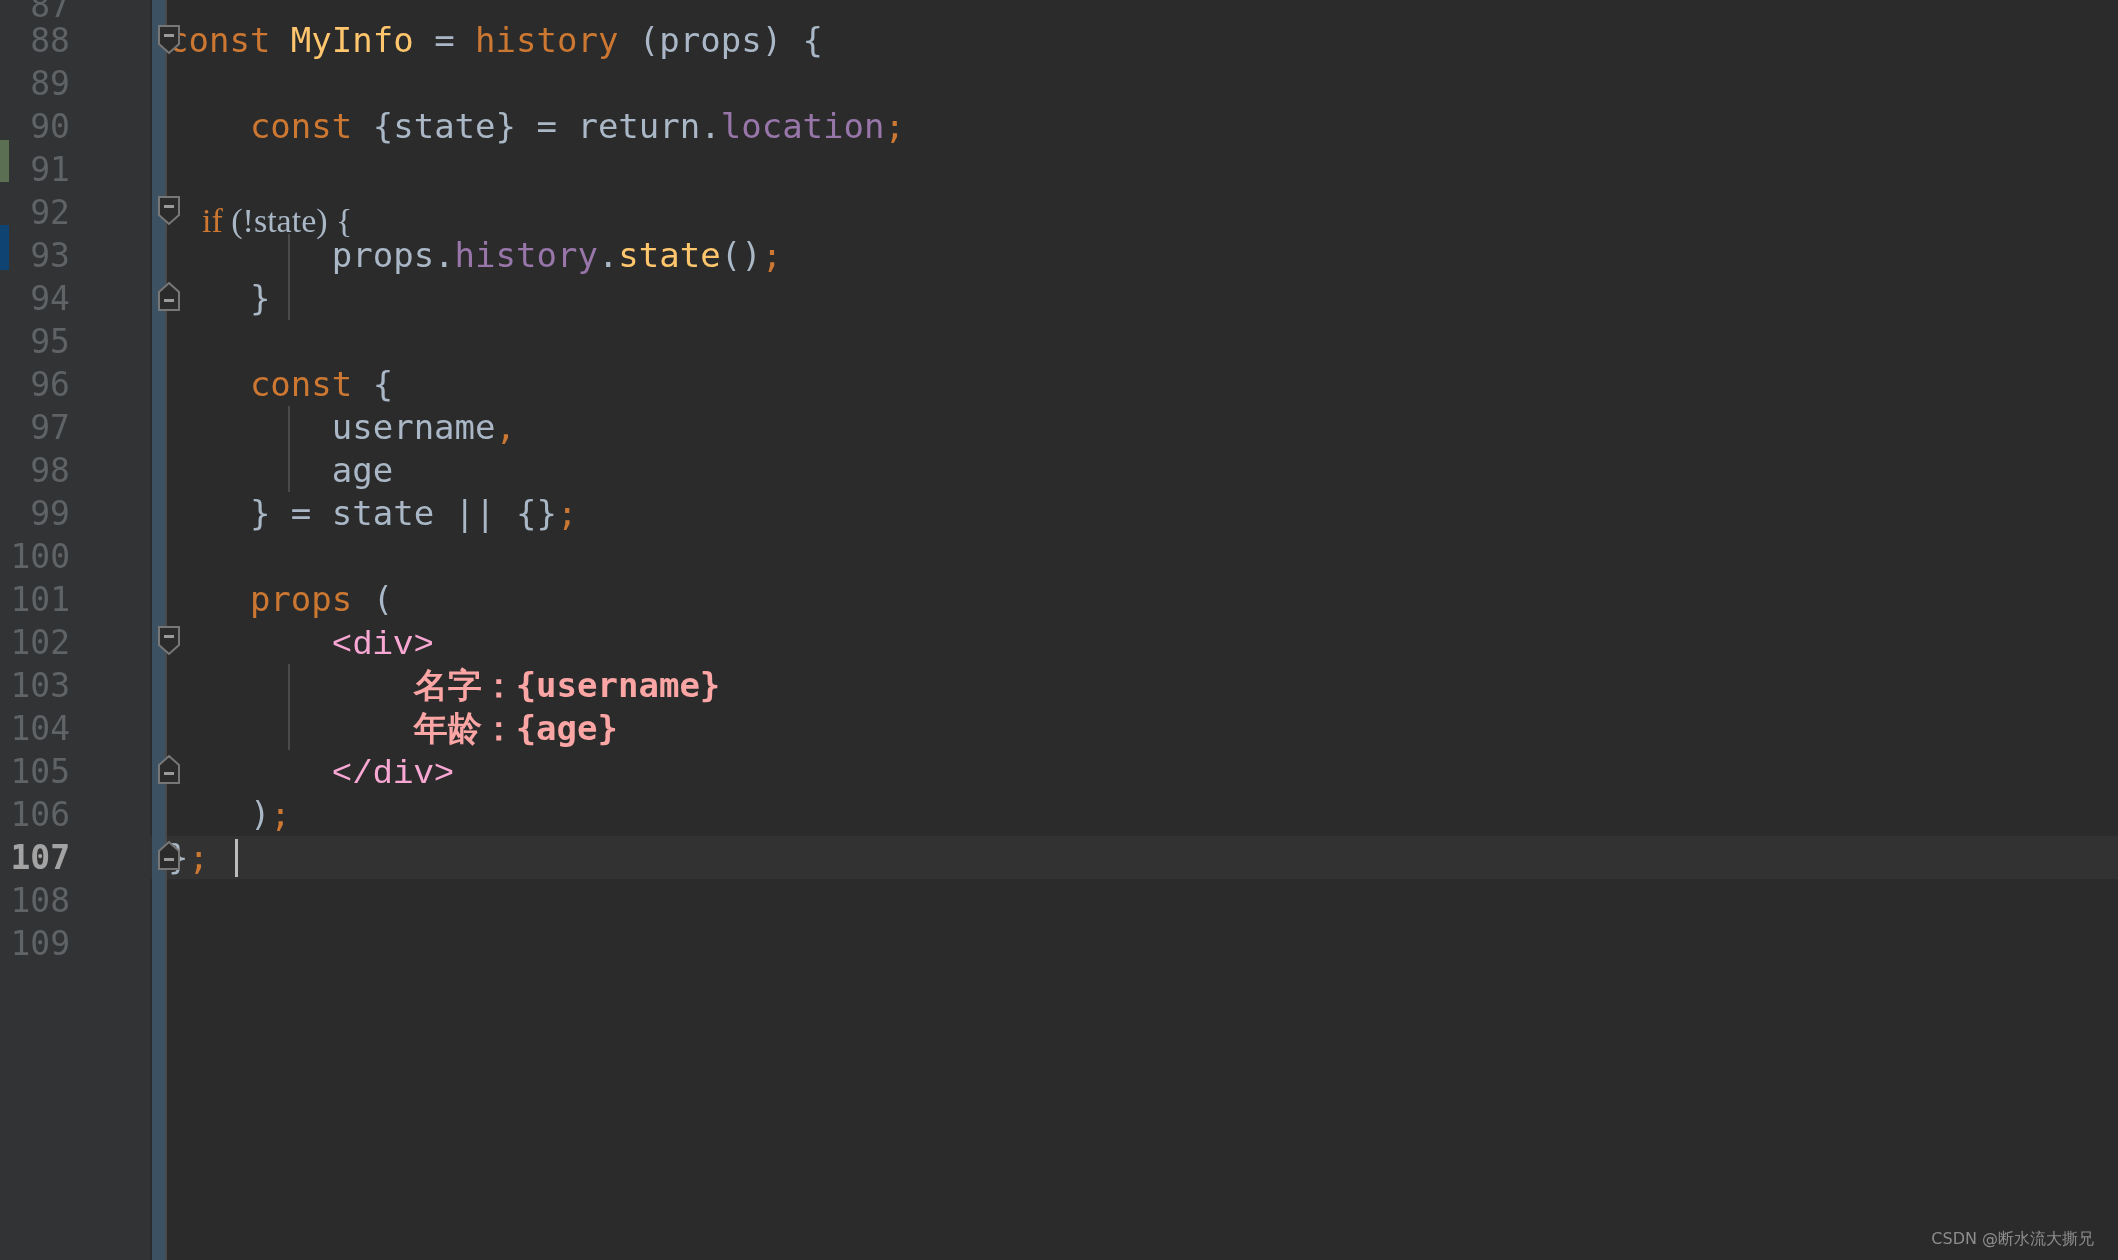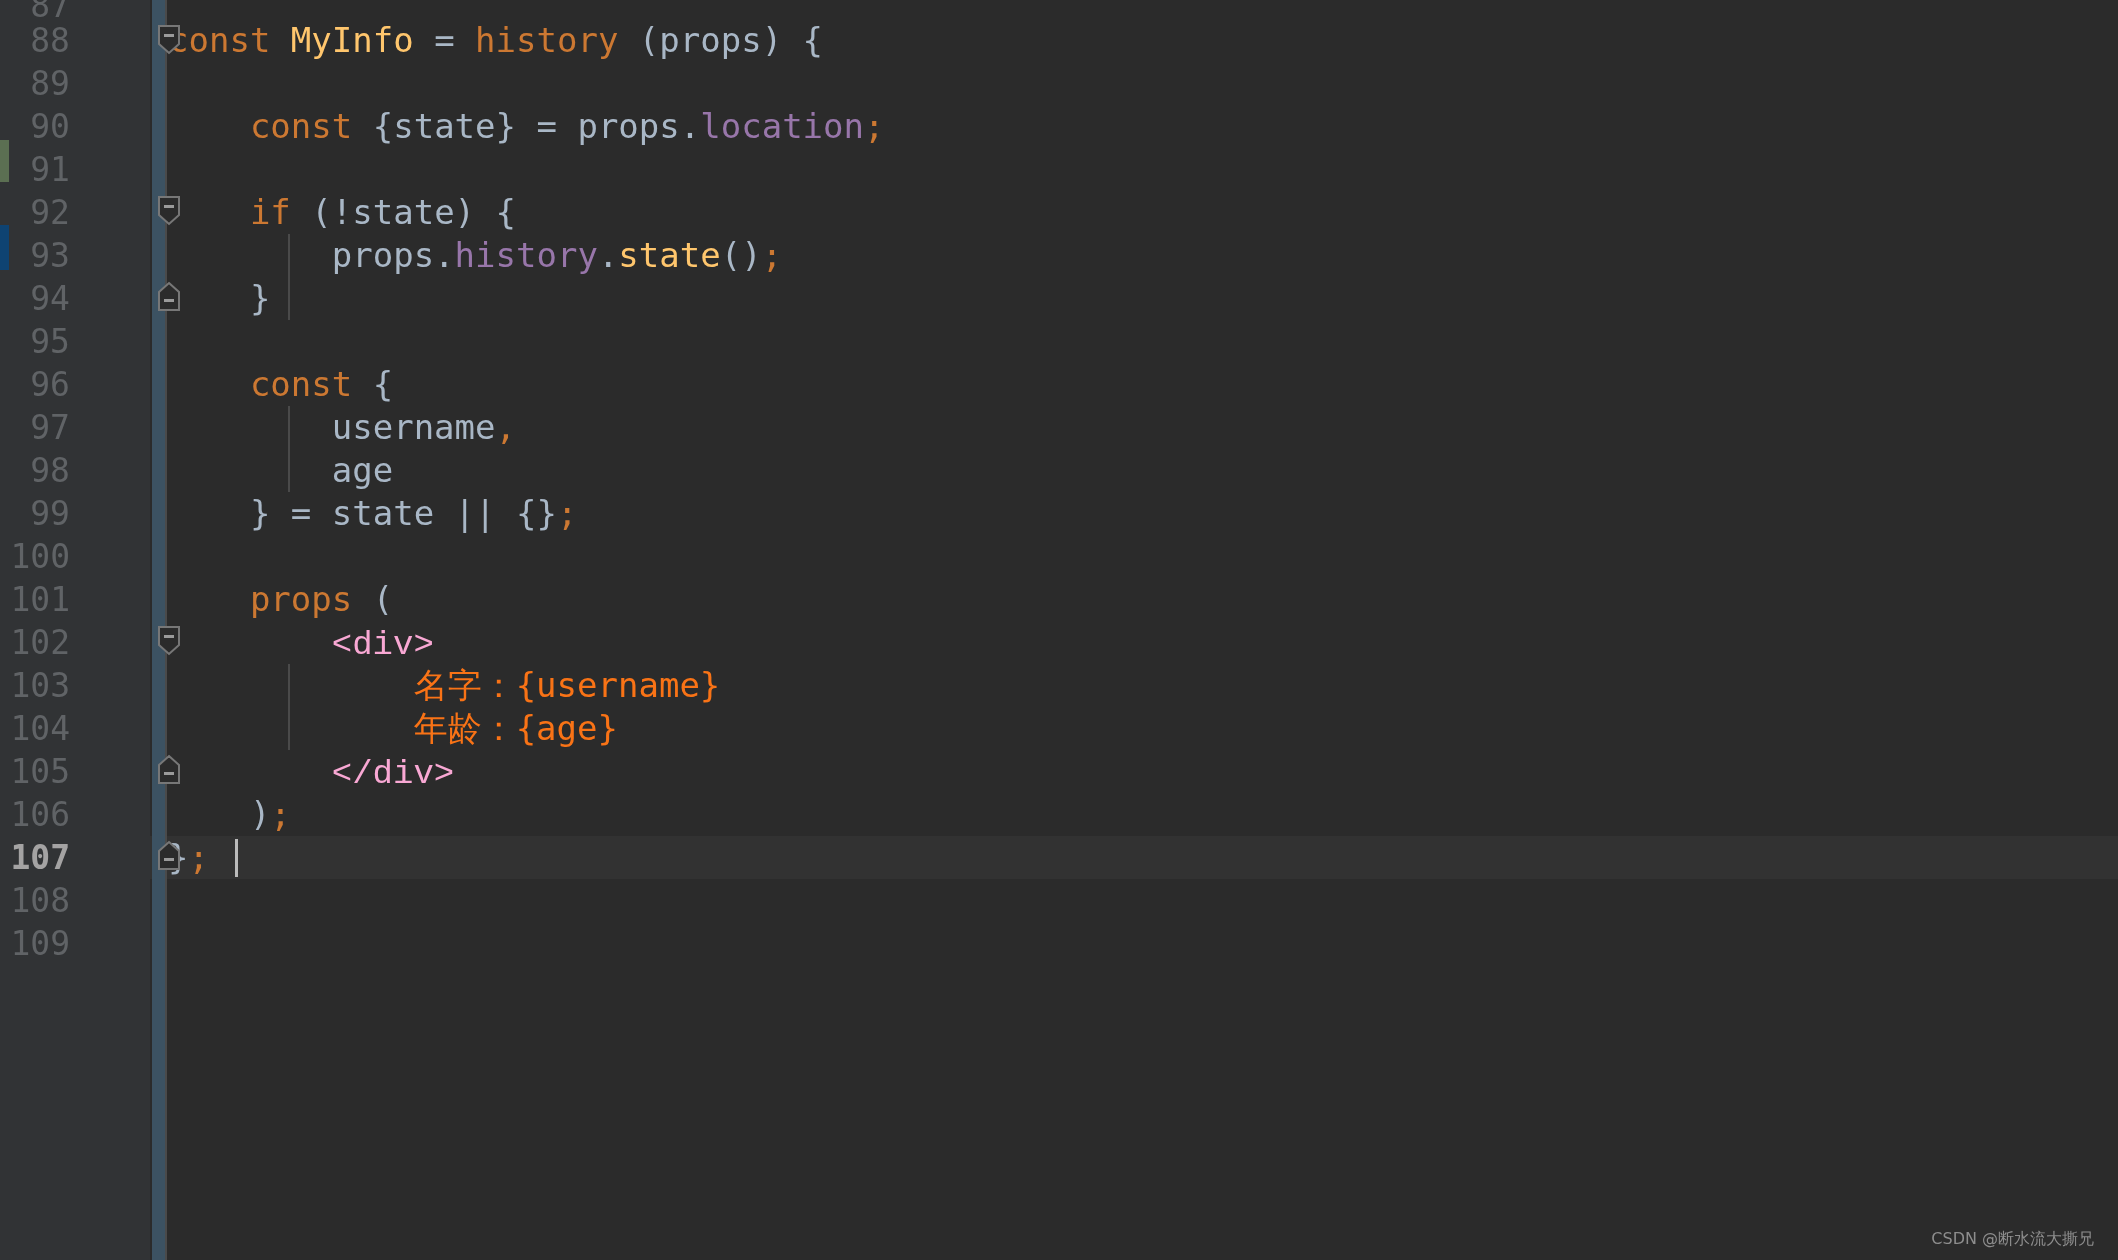--- a/index.html
+++ b/index.html
@@ -132,21 +132,21 @@
     z-index: 0;
   }
 
   
   .kw   { color: #cc7832; }
   .fn   { color: #ffc66d; }
   .op   { color: #a9b7c6; }
   .pl   { color: #a9b7c6; }
   .prop { color: #9876aa; }
   .tag  { color: #f9a8d4; font-family: Liberation Mono, monospace; }
-  .txt  { color: #f97316; }
+  .txt  { color: #fca5a5; font-weight: bold; }
 
   
   .caret {
     position: absolute;
     width: 3px;
     height: 38px;
     background: #bbbbbb;
     z-index: 6;
   }
 
@@ -168,23 +168,23 @@
 <div id="editor">
 
   <div class="current-line-hl" id="current-line-hl" style="top: 836px; height: 43px;"></div>
 
   <div class="code-area" id="code-area">
       <div class="indent-guide" style="left: 120px; top: 234px; height: 86px;"></div>
       <div class="indent-guide" style="left: 120px; top: 406px; height: 86px;"></div>
       <div class="indent-guide" style="left: 120px; top: 664px; height: 86px;"></div>
       <div class="code-line" style="top: 19px;"><span class="kw">const </span><span class="fn">MyInfo</span><span class="op"> = </span><span class="kw">history</span><span class="pl"> (props) {</span></div>
       <div class="code-line" style="top: 62px;"></div>
-      <div class="code-line" style="top: 105px;"><span class="pl">    </span><span class="kw">const</span><span class="pl"> {state} = props.</span><span class="prop">location</span><span class="kw">;</span></div>
+      <div class="code-line" style="top: 105px;"><span class="pl">    </span><span class="kw">const</span><span class="pl"> {state} = return.</span><span class="prop">location</span><span class="kw">;</span></div>
       <div class="code-line" style="top: 148px;"></div>
-      <div class="code-line" style="top: 191px;"><span class="pl">    </span><span class="kw">if</span><span class="pl"> (!state) {</span></div>
+      <div class="code-line" style="top: 199px; font-family: Liberation Serif, serif;"><span class="pl">    </span><span class="kw">if</span><span class="pl"> (!state) {</span></div>
       <div class="code-line" style="top: 234px;"><span class="pl">        props.</span><span class="prop">history</span><span class="pl">.</span><span class="fn">state</span><span class="pl">()</span><span class="kw">;</span></div>
       <div class="code-line" style="top: 277px;"><span class="pl">    }</span></div>
       <div class="code-line" style="top: 320px;"></div>
       <div class="code-line" style="top: 363px;"><span class="pl">    </span><span class="kw">const</span><span class="pl"> {</span></div>
       <div class="code-line" style="top: 406px;"><span class="pl">        username</span><span class="kw">,</span></div>
       <div class="code-line" style="top: 449px;"><span class="pl">        age</span></div>
       <div class="code-line" style="top: 492px;"><span class="pl">    } = state || {}</span><span class="kw">;</span></div>
       <div class="code-line" style="top: 535px;"></div>
       <div class="code-line" style="top: 578px;"><span class="pl">    </span><span class="kw">props</span><span class="pl"> (</span></div>
       <div class="code-line" style="top: 621px;"><span class="pl">        </span><span class="tag">&lt;div&gt;</span></div>

